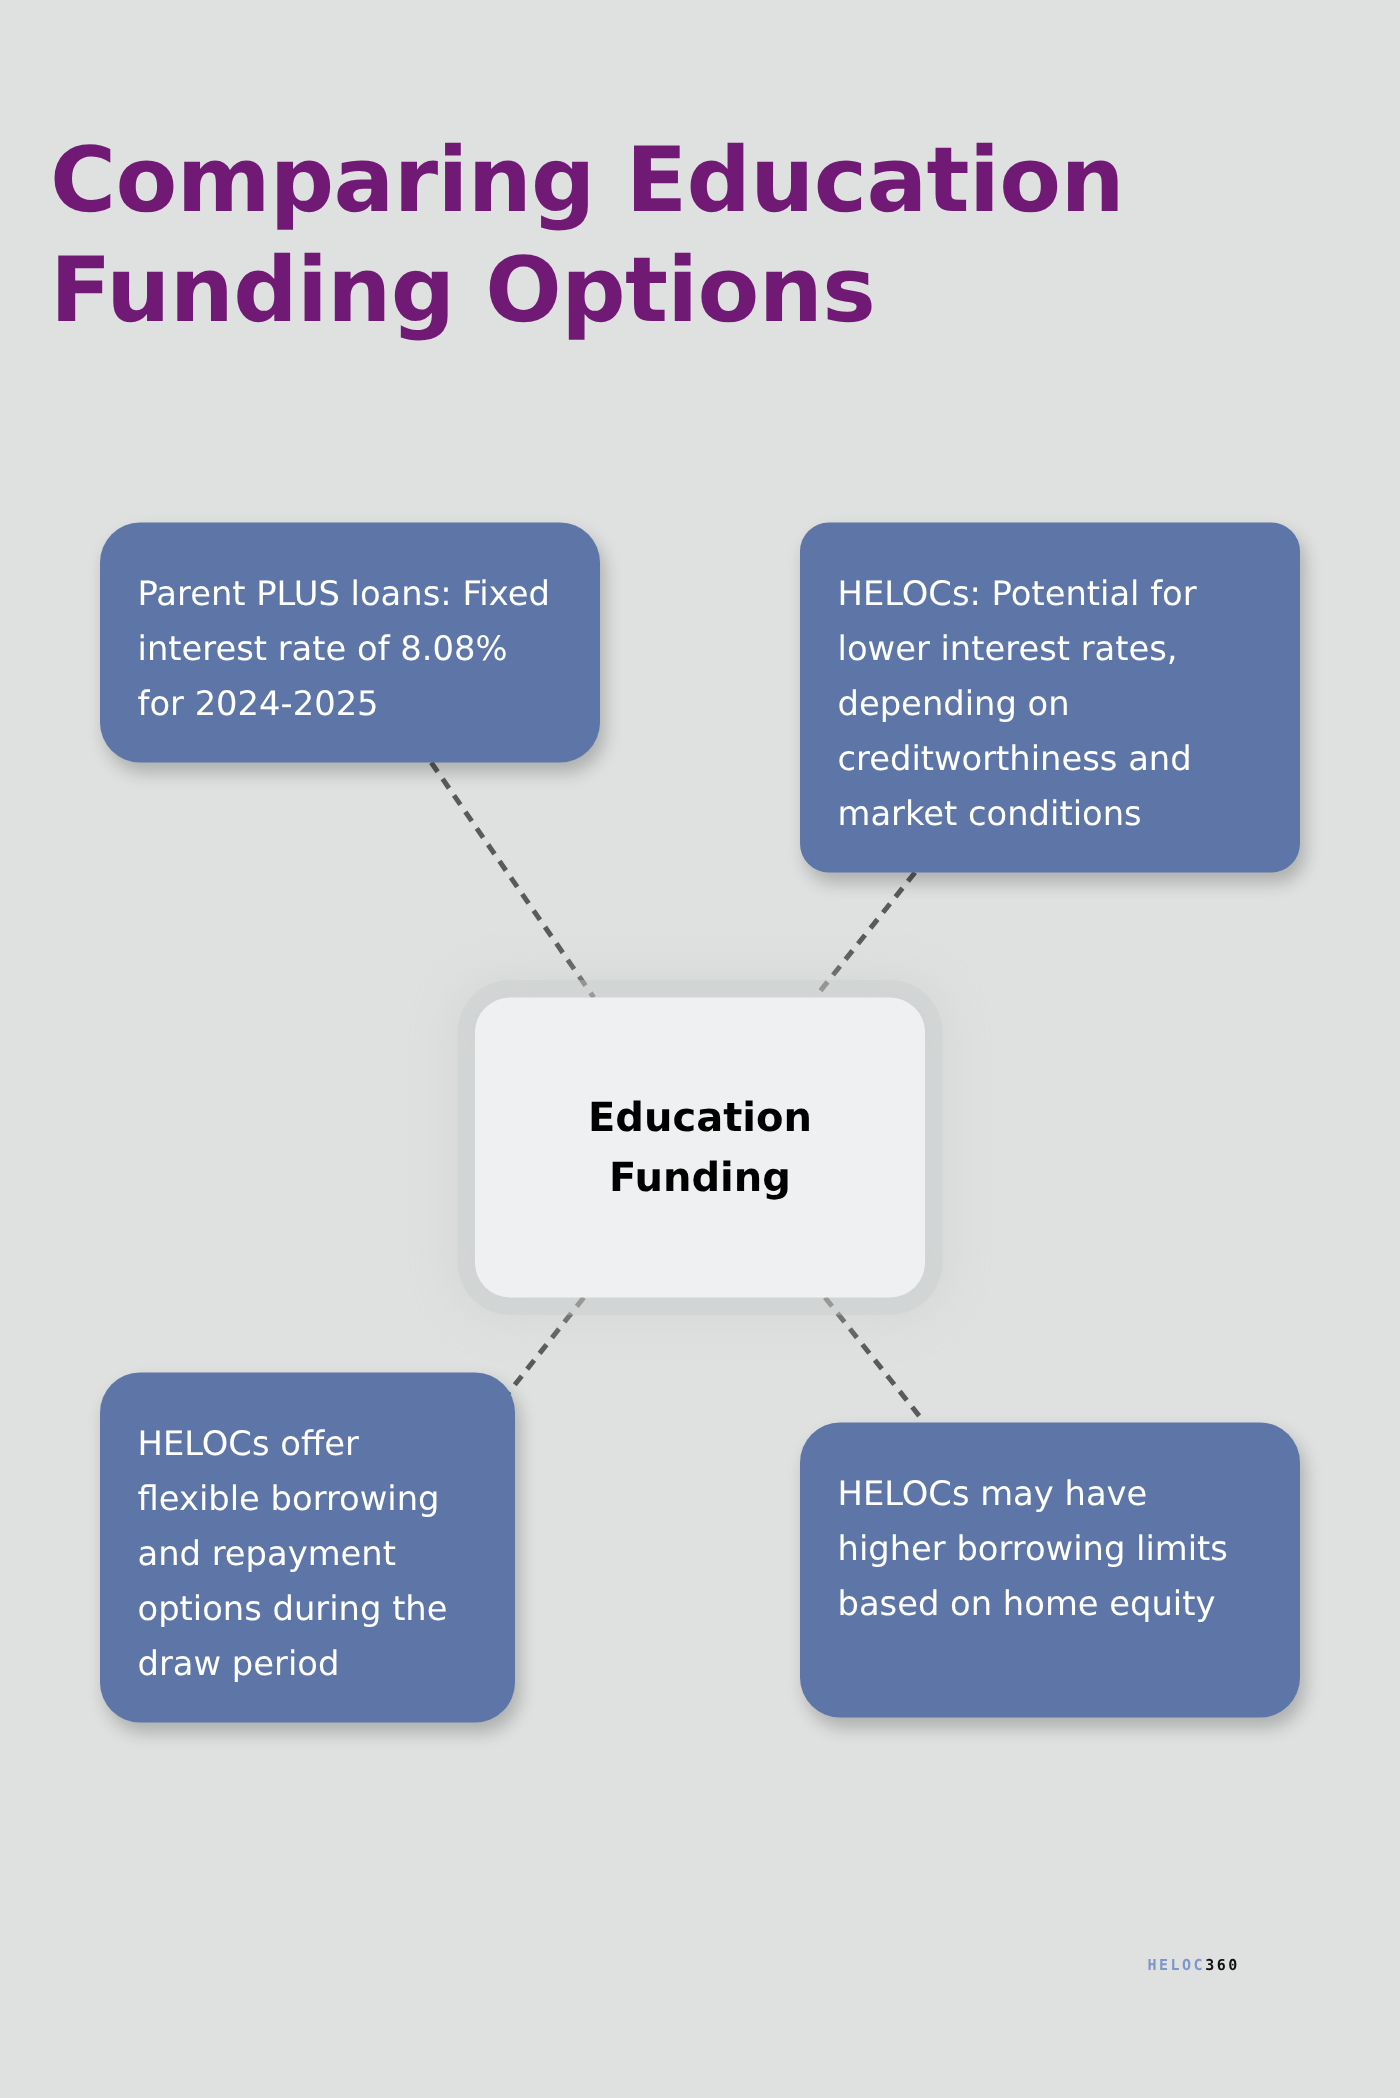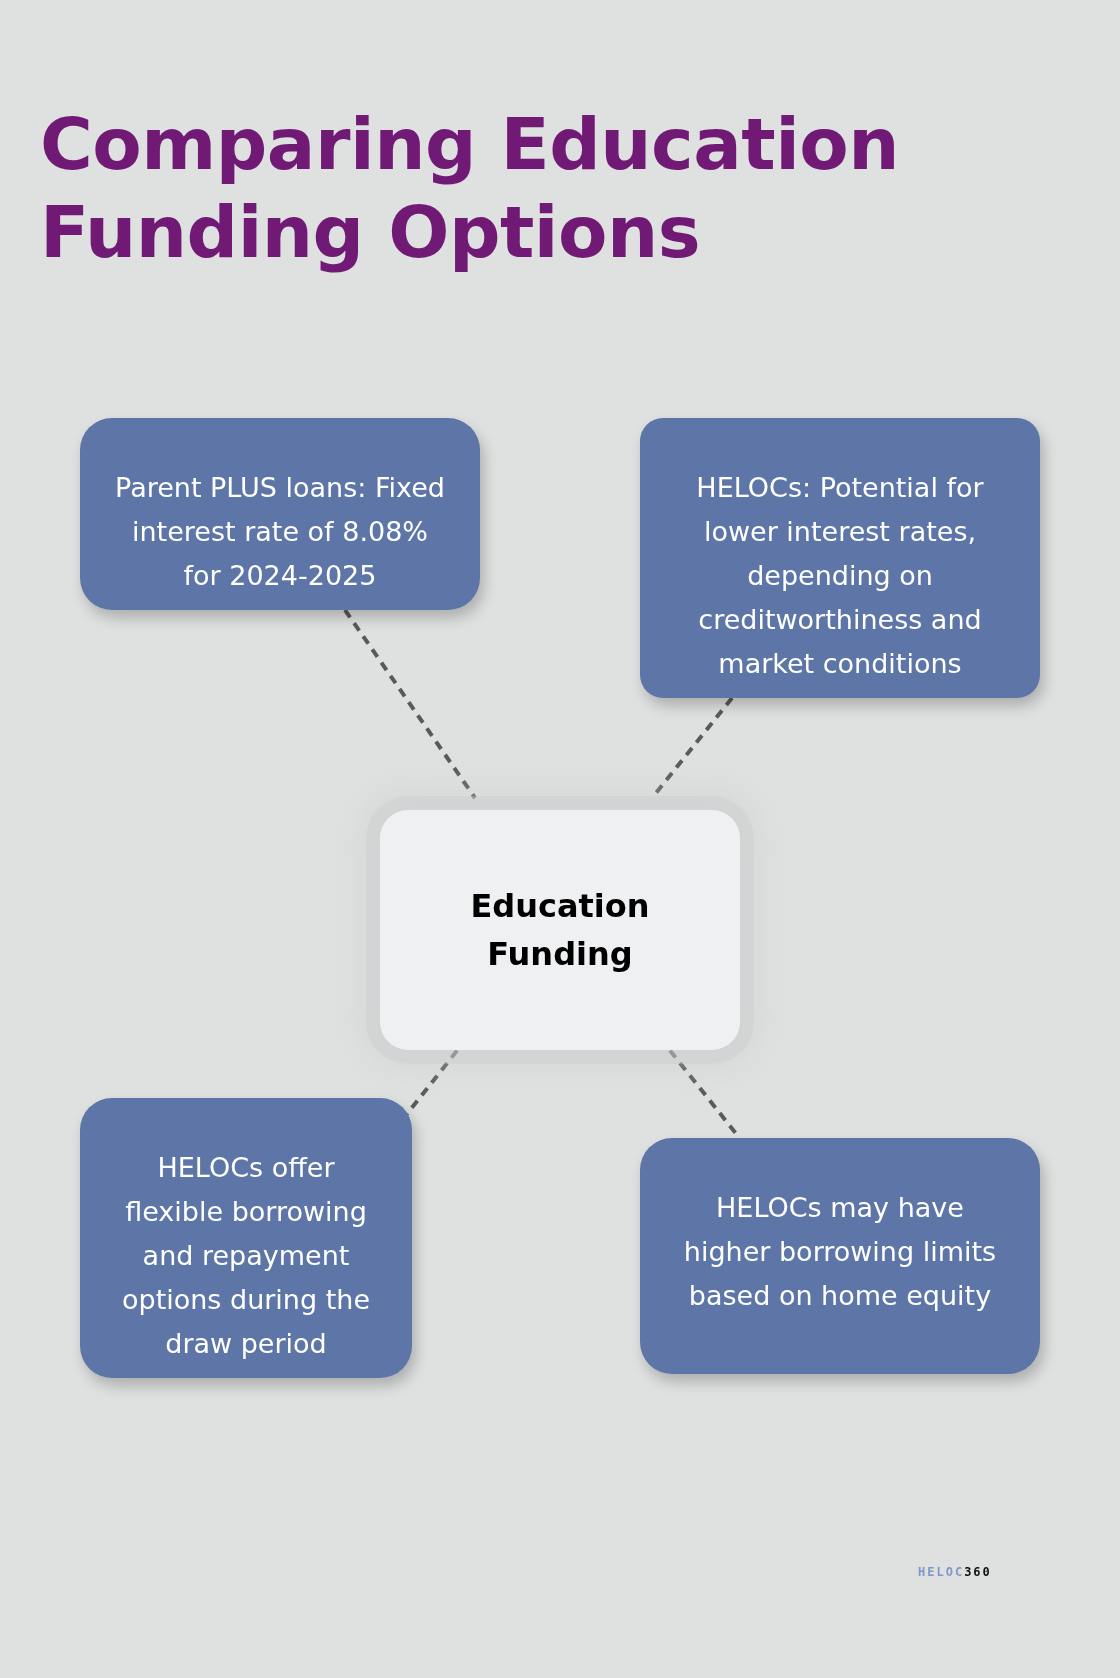--- a/index.html
+++ b/index.html
@@ -22,39 +22,37 @@
       letter-spacing: -0.5px;
     }
     svg.connectors { position: absolute; left: 0; top: 0; }
     .card {
       position: absolute;
       background: #5d76a7;
       border-radius: 32px;
       box-shadow: 4px 8px 14px rgba(0,0,0,0.22);
       color: #fff;
       box-sizing: border-box;
-      padding: 48px 30px 26px 30px;
+      padding: 36px 30px 26px 30px;
       font-family: "DejaVu Sans", sans-serif;
       font-size: 27px;
       line-height: 44px;
-      text-align: center;
     }
     .center {
       position: absolute;
       left: 380px; top: 798px; width: 360px; height: 240px;
       background: #eff0f2;
       border-radius: 28px;
       box-shadow: 0 0 0 14px rgba(200,202,204,0.35), 0 0 28px 22px rgba(200,202,204,0.35);
       display: flex; align-items: center; justify-content: center;
       text-align: center;
       font-weight: bold;
       font-size: 32px;
       line-height: 48px;
       color: #000;
-      margin-top: 12px;
     }
     .logo {
       position: absolute;
       left: 918px; top: 1565px;
       display: flex; align-items: center;
       font-family: "DejaVu Sans Mono", monospace;
       font-weight: bold;
       font-size: 12px;
       letter-spacing: 2px;
     }

